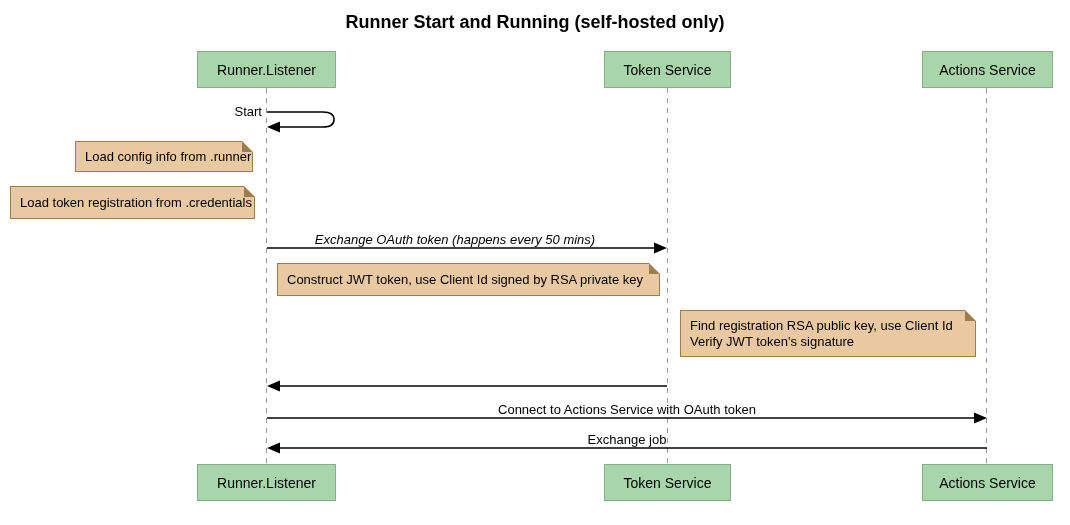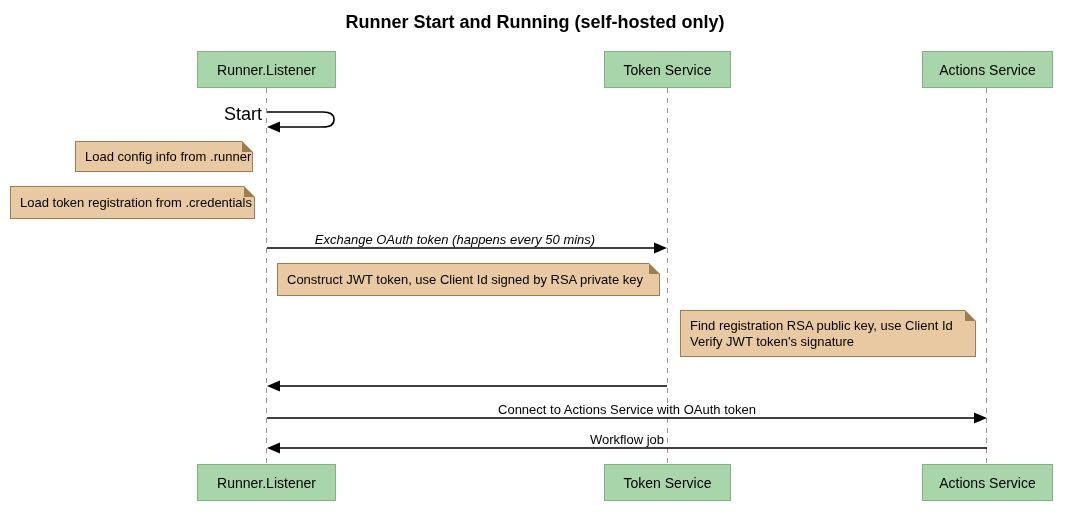--- a/index.html
+++ b/index.html
@@ -45,21 +45,21 @@
   .pbox.top{top:51px;}
   .pbox.bottom{top:464px;}
   .pbox.p-runner{left:197px;width:139px;}
   .pbox.p-token{left:604px;width:127px;}
   .pbox.p-actions{left:922px;width:131px;}
   .mlabel{
     position:absolute;font-size:13px;text-align:center;white-space:nowrap;
   }
   .self-label{
     position:absolute;left:180px;top:104px;width:82px;
-    font-size:18px;text-align:right;white-space:nowrap;
+    font-size:13px;text-align:right;white-space:nowrap;
   }
   .note{
     position:absolute;
     background:var(--note-fill);
     border:1px solid var(--note-border);
     display:flex;flex-direction:column;justify-content:center;
     font-size:13px;line-height:16px;
     padding:2px 9px;white-space:nowrap;
   }
   .note::before{
@@ -109,21 +109,21 @@
   <div class="pbox top p-token">Token Service</div>
   <div class="pbox top p-actions">Actions Service</div>
 
   <div class="pbox bottom p-runner">Runner.Listener</div>
   <div class="pbox bottom p-token">Token Service</div>
   <div class="pbox bottom p-actions">Actions Service</div>
 
   <div class="self-label">Start</div>
   <div class="mlabel ml-1">Exchange OAuth token (happens every 50 mins)</div>
   <div class="mlabel ml-3">Connect to Actions Service with OAuth token</div>
-  <div class="mlabel ml-4">Workflow job</div>
+  <div class="mlabel ml-4">Exchange job</div>
 
   <div class="note n1">
     <span>Load config info from .runner</span>
   </div>
   <div class="note n2">
     <span>Load token registration from .credentials</span>
   </div>
   <div class="note n3">
     <span>Construct JWT token, use Client Id signed by RSA private key</span>
   </div>

